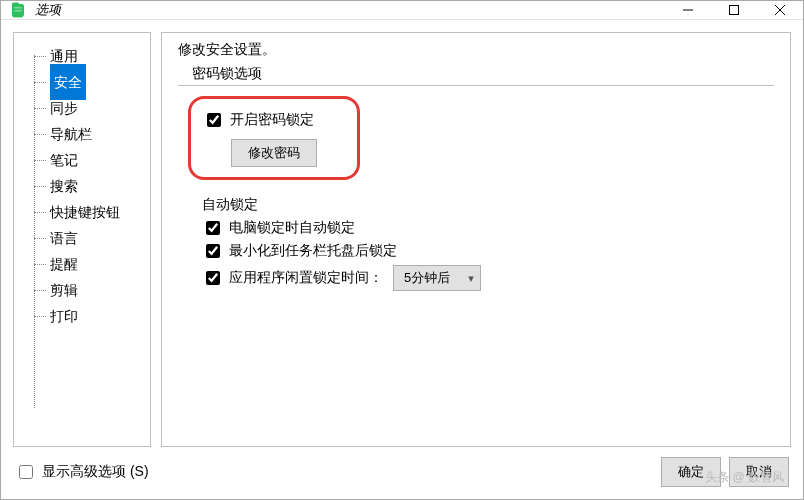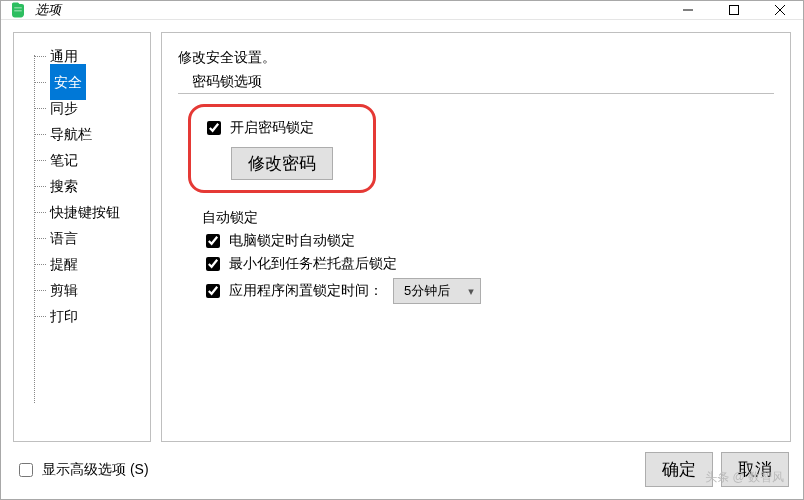--- a/index.html
+++ b/index.html
@@ -80,21 +80,21 @@
     border-top: 1px dotted #888;
   }
   .tree-item.selected span {
     background: #0078d7;
     color: #fff;
     padding: 10px 4px;
   }
   .mainpane {
     flex: 1;
     border: 1px solid #bfbfbf;
-    padding: 16px 16px;
+    padding: 8px 16px;
     position: relative;
     overflow: hidden;
   }
   .section-heading {
     font-size: 14px;
     margin-bottom: 6px;
   }
   .group-label {
     font-size: 14px;
     margin-left: 14px;
@@ -122,21 +122,21 @@
   .highlight-box .checkrow { margin-left: 0; }
   input[type=checkbox] {
     width: 14px; height: 14px;
     accent-color: #000;
   }
   .btn {
     background: #e1e1e1;
     border: 1px solid #adadad;
     padding: 4px 16px;
     font-family: inherit;
-    font-size: 17px;
+    font-size: 13px;
     cursor: default;
   }
   .change-pw { margin: 6px 0 0 28px; }
   .highlight-box .change-pw { margin-left: 28px; }
   .auto-lock-label {
     font-size: 14px;
     margin: 10px 0 4px 24px;
   }
   .idle-row {
     display: flex;

